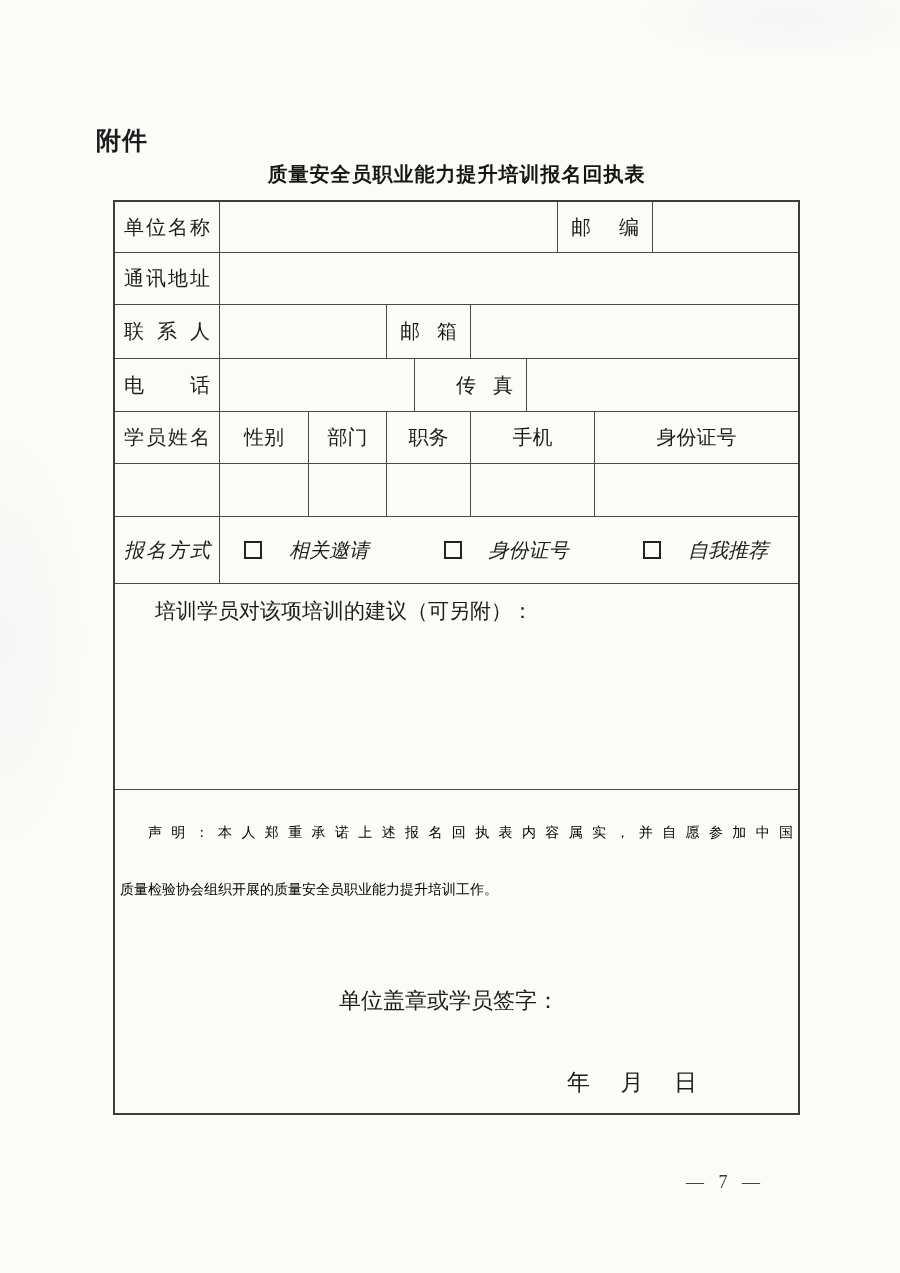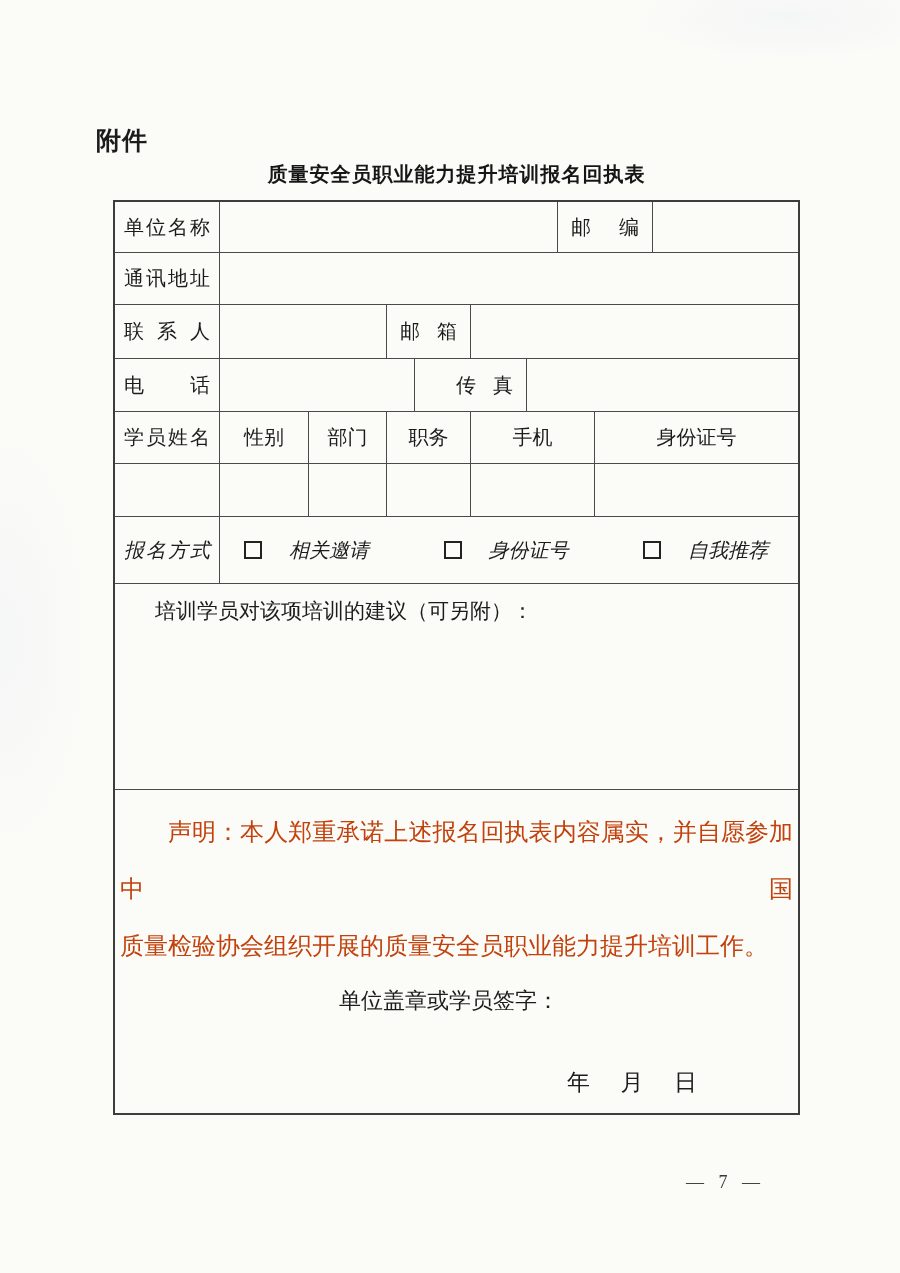--- a/index.html
+++ b/index.html
@@ -52,21 +52,21 @@
   .chk-opt{display:flex;align-items:center;gap:20px;}
   .chk-box{
     display:inline-block;width:14px;height:14px;
     border:2px solid #222;margin-right:7px;background:transparent;flex:0 0 auto;
   }
   .suggest-cell{
     display:block;padding:12px 14px 0 4px;
     font-size:21px;line-height:30px;text-indent:36px;
   }
   .bottom-cell{display:block;position:relative;padding:14px 5px 0 5px;}
-  .decl{font-size:24px;line-height:57px;color:#c2410c;}
+  .decl{font-size:14px;line-height:57px;color:#000000;}
   .decl-l1{text-align:justify;text-align-last:justify;text-indent:2em;white-space:normal;}
   .decl-l2{text-align:left;}
   .sig-label{position:absolute;left:224px;top:196px;font-size:22px;}
   .date-row{
     position:absolute;left:452px;top:277px;width:130px;
     display:flex;justify-content:space-between;font-size:23px;
   }
   .page-number{
     position:absolute;left:686px;top:1172px;
     font-size:18px;color:#3a3a3a;word-spacing:8px;letter-spacing:1px;

